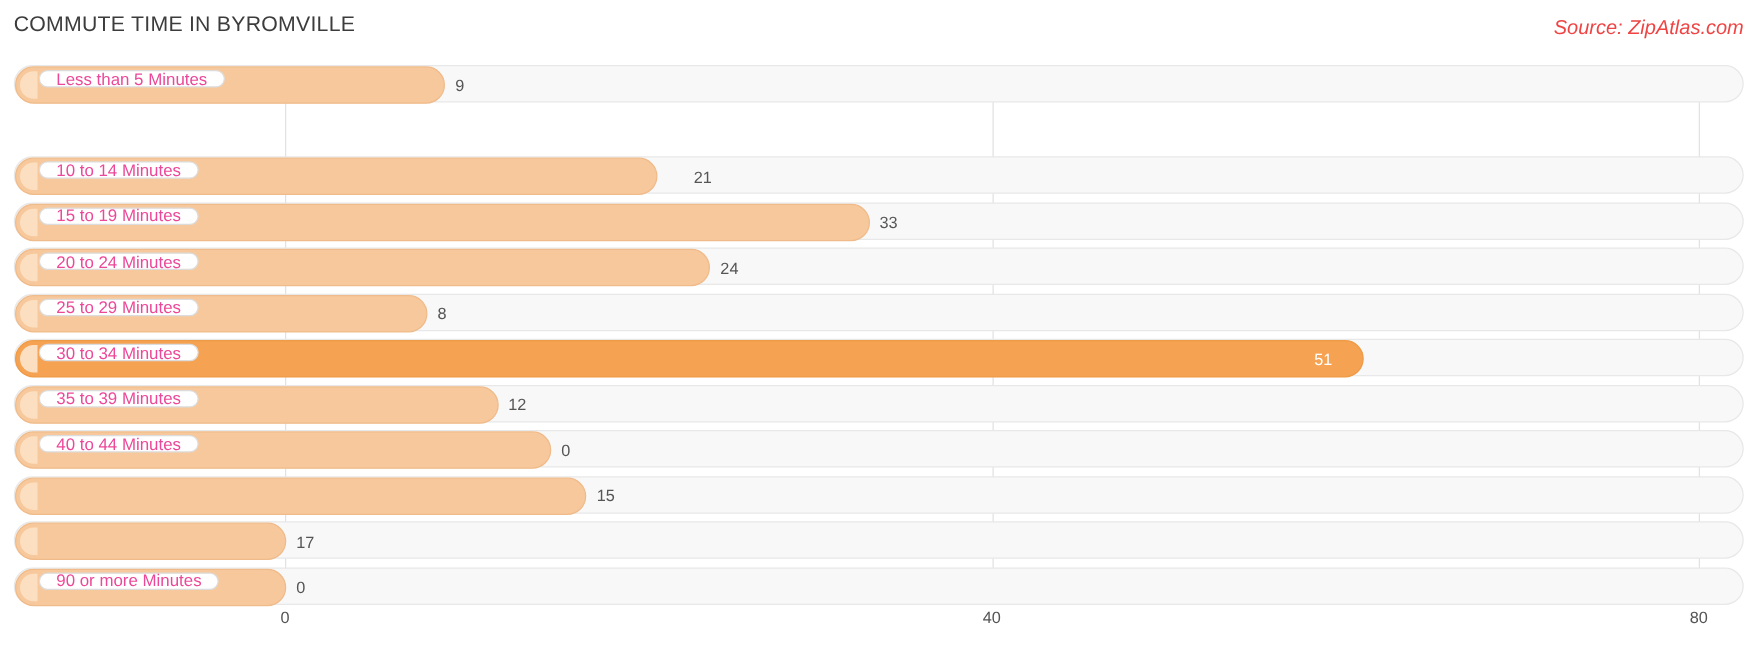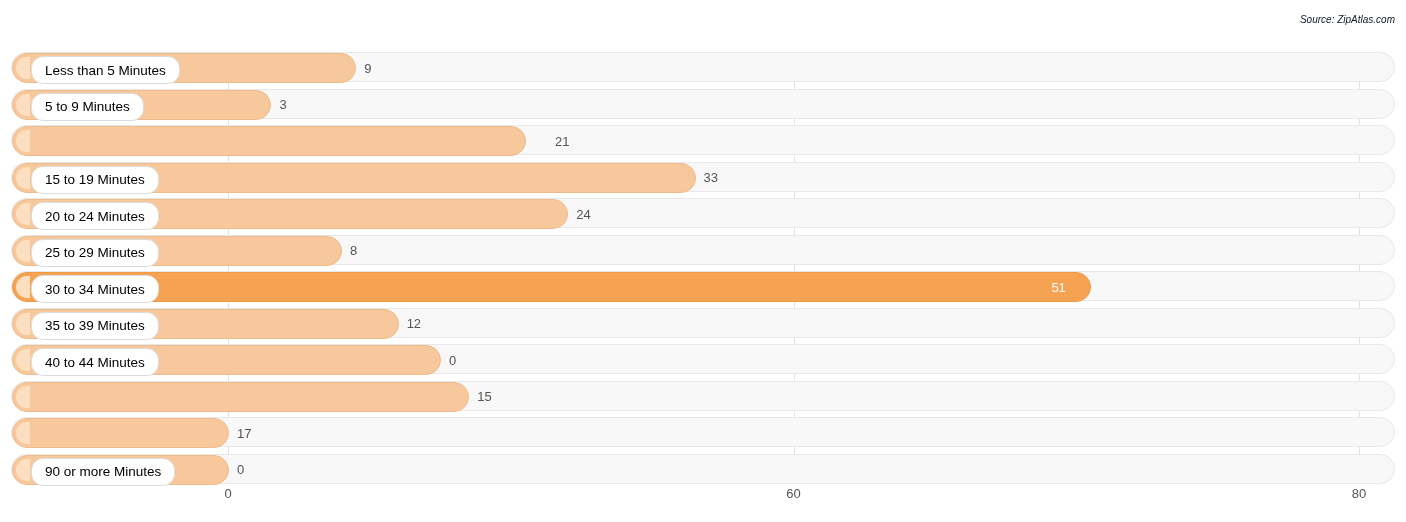--- a/index.html
+++ b/index.html
@@ -24,23 +24,23 @@
     top: 10px;
     font-size: 17px;
     color: #3c3c3c;
     letter-spacing: 0.2px;
     white-space: nowrap;
   }
   .source {
     position: absolute;
     right: 11px;
     top: 14px;
-    font-size: 10px;
+    font-size: 16px;
     font-style: italic;
-    color: #0f172a;
+    color: #ef4444;
     white-space: nowrap;
   }
   .plot {
     position: absolute;
     left: 11px;
     top: 52px;
     width: 1384px;
     height: 432px;
   }
   .gridline {
@@ -82,29 +82,29 @@
     top: 4px;
     width: 14px;
     height: 22px;
     border-radius: 11px 0 0 11px;
     background: #fcdfc0;
   }
   .label-pill {
     position: absolute;
     left: 19px;
     top: 3px;
-    height: 28px;
+    height: 14px;
     background: #ffffff;
     border: 1px solid #dcdcdc;
     border-radius: 12px;
     padding: 0 13px;
     display: flex;
     align-items: center;
     font-size: 13.5px;
-    color: #000000;
+    color: #ec4899;
     white-space: nowrap;
     box-sizing: border-box;
   }
   .val {
     position: absolute;
     top: 0;
     height: 30px;
     display: flex;
     align-items: center;
     font-size: 13px;
@@ -128,41 +128,37 @@
     color: #555;
     transform: translateX(-50%);
     white-space: nowrap;
   }
 </style>
 </head>
 <body>
 
 <div class="wrap">
 
+  <div class="title">COMMUTE TIME IN BYROMVILLE</div>
   <div class="source">Source: ZipAtlas.com</div>
 
   <div class="plot" id="plot">
       <div class="gridline" style="left: 217px;"></div>
       <div class="gridline" style="left: 782.5px;"></div>
       <div class="gridline" style="left: 1348px;"></div>
       <div class="row" style="top: 0px;">
         <div class="bar bar-light" style="width: 344.238px;"></div>
         <div class="cap"></div>
         <div class="label-pill">Less than 5 Minutes</div>
         <div class="val" style="left: 352.238px;">9</div>
       </div>
-      <div class="row" style="top: 36.5px;">
-        <div class="bar bar-light" style="width: 259.413px;"></div>
-        <div class="cap"></div>
-        <div class="label-pill">5 to 9 Minutes</div>
-        <div class="val" style="left: 267.413px;">3</div>
-      </div>
       <div class="row" style="top: 73px;">
         <div class="bar bar-light" style="width: 513.888px;"></div>
         <div class="cap"></div>
+        <div class="label-pill">10 to 14 Minutes</div>
         <div class="val" style="left: 543px;">21</div>
       </div>
       <div class="row" style="top: 109.5px;">
         <div class="bar bar-light" style="width: 683.537px;"></div>
         <div class="cap"></div>
         <div class="label-pill">15 to 19 Minutes</div>
         <div class="val" style="left: 691.537px;">33</div>
       </div>
       <div class="row" style="top: 146px;">
         <div class="bar bar-light" style="width: 556.3px;"></div>
@@ -207,17 +203,17 @@
       <div class="row" style="top: 401.5px;">
         <div class="bar bar-light" style="width: 217px;"></div>
         <div class="cap"></div>
         <div class="label-pill">90 or more Minutes</div>
         <div class="val" style="left: 225px;">0</div>
       </div>
     </div>
 
   <div class="axis" id="axis">
       <div class="tick" style="left: 217px;">0</div>
-      <div class="tick" style="left: 782.5px;">60</div>
+      <div class="tick" style="left: 782.5px;">40</div>
       <div class="tick" style="left: 1348px;">80</div>
     </div>
 
 </div>
 
 </body></html>

